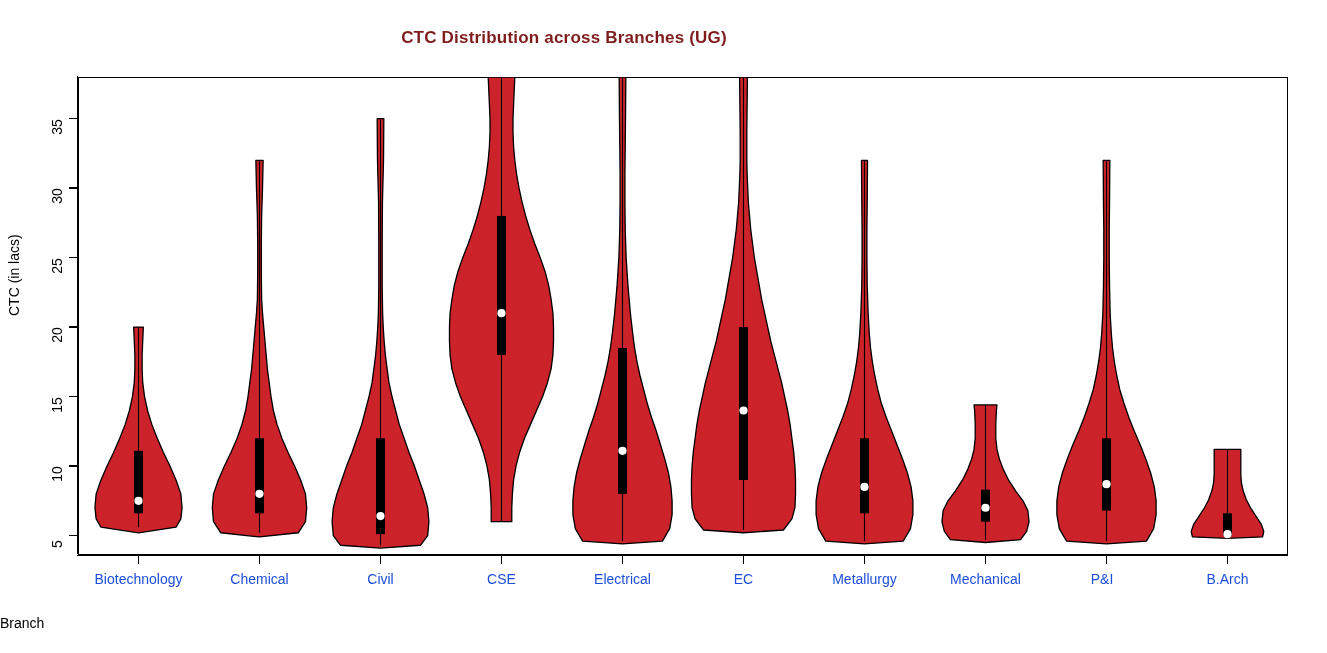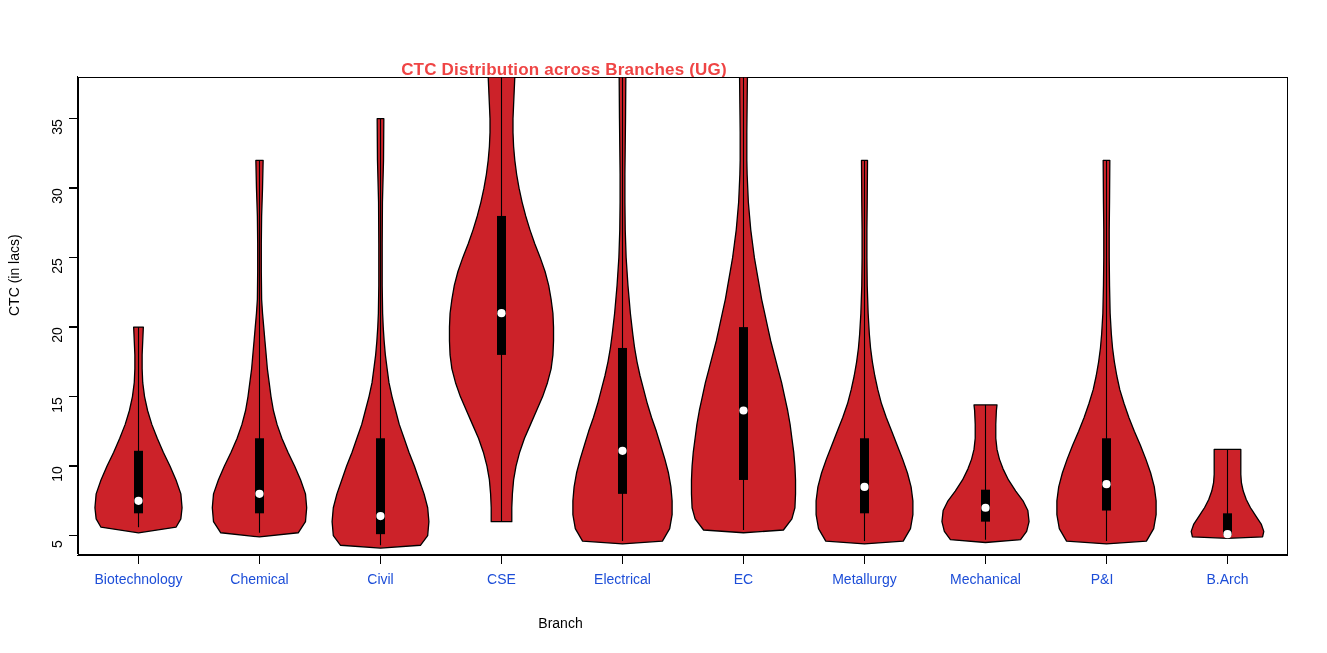--- a/index.html
+++ b/index.html
@@ -10,22 +10,21 @@
     color:#000000;
     overflow:hidden;
     position:relative;
   }
   #chart-root{position:absolute;left:0;top:0;width:1327px;height:653px;}
   #chart-title{
     position:absolute;left:0;top:28px;width:1128px;
     text-align:center;
     font-size:17px;font-weight:bold;
     letter-spacing:0.2px;
-    color:#ef4444;
-    margin-top:32px;
+    color:#7f1d1d;
   }
   #plot-area{
     position:absolute;
     left:78px;top:77px;
     width:1210px;height:478px;
   }
   #plot-frame{
     position:absolute;left:0;top:0;right:0;bottom:0;
     border:1.4px solid #000;
     box-sizing:border-box;
@@ -53,21 +52,21 @@
   #x-axis-line{position:absolute;left:-0.7px;top:0;width:1211px;height:1.4px;background:#000;}
   .xtick-line{position:absolute;top:0;width:1.4px;height:9px;background:#000;}
   .xtick-label{
     position:absolute;top:16px;
     font-size:14px;color:#1d4ed8;
     text-align:center;white-space:nowrap;
     transform:translateX(-50%);
   }
   #x-axis-title{
     position:absolute;left:0;top:615px;width:1121px;
-    text-align:center;font-size:14px;color:#000;
+    text-align:left;font-size:14px;color:#000;
   }
 </style>
 </head>
 <body>
 
 <div id="chart-root">
 
   <div id="chart-title">CTC Distribution across Branches (UG)</div>
 
   <div id="y-axis">

